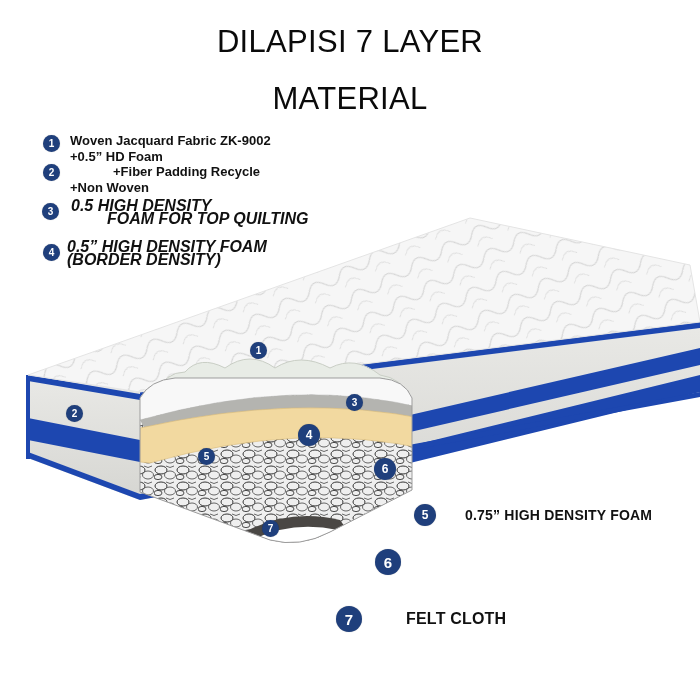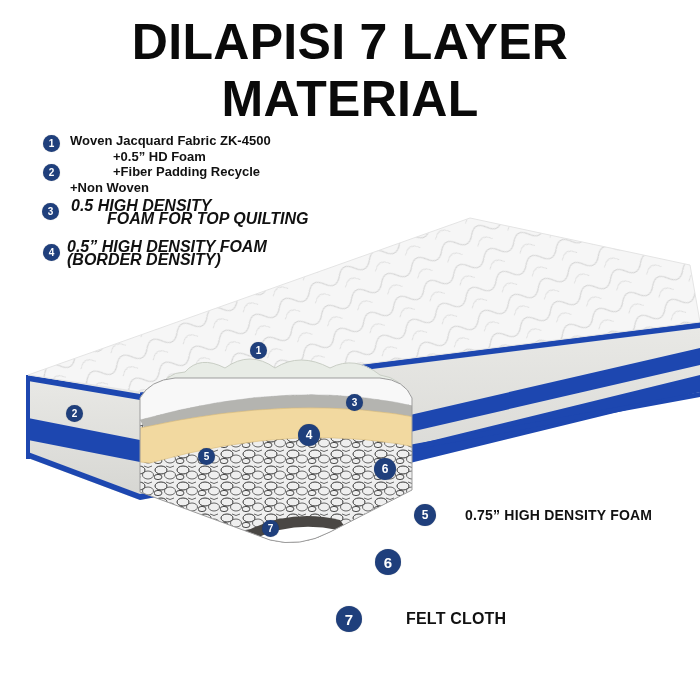--- a/index.html
+++ b/index.html
@@ -2,22 +2,22 @@
 <html><head>
 <meta charset="utf-8">
 <style>
   html, body { margin: 0; padding: 0; background: #ffffff; }
   #canvas {
     position: relative; width: 700px; height: 700px; overflow: hidden;
     background: #ffffff; font-family: "Liberation Sans", sans-serif;
   }
   .title {
     position: absolute; left: 0; width: 700px; text-align: center;
-    font-family: "Liberation Sans", sans-serif; font-weight: bold;
-    font-size: 50px; color: #0a0a0a; line-height: 56px; letter-spacing: 0.3px;
+    font-family: "Liberation Sans", sans-serif; font-weight: normal;
+    font-size: 31px; color: #0a0a0a; line-height: 56px; letter-spacing: 0.3px;
   }
   .title.l1 { top: 14px; }
   .title.l2 { top: 71px; }
 
   .badge {
     position: absolute; border-radius: 50%;
     background: #1f3f7c; color: #ffffff; font-weight: bold;
     font-family: "Liberation Sans", sans-serif;
     display: flex; align-items: center; justify-content: center;
     box-shadow: 0 0 1px rgba(0,0,0,0.3);
@@ -95,22 +95,22 @@
 
         <path d="M140 420 Q300 375 430 410 L430 428 Q300 395 150 438 Z" fill="#b4b4b0"></path>
 
         <path d="M140 428 Q300 392 430 420 L430 450 Q300 420 150 463 L140 462 Z" fill="#f2d9a0" stroke="#d8bb78" stroke-width="0.6"></path>
       </g>
       <path d="M140 398 Q150 380 175 378 L 380 378 Q405 380 412 398 L 412 490 L 330 532 Q300 548 270 540 L 140 492 Z" fill="none" stroke="#9d9d9d" stroke-width="1"></path>
     </g>
   </svg>
 
   <div class="badge b-sm" style="left:43px; top:135px;">1</div>
-  <div class="legend-text lt-big" style="left:70px; top:133px;">Woven Jacquard Fabric ZK-4500</div>
-  <div class="legend-text lt-big" style="left:70px; top:149px;margin-left:43px;">+0.5” HD Foam</div>
+  <div class="legend-text lt-big" style="left:70px; top:133px;">Woven Jacquard Fabric ZK-9002</div>
+  <div class="legend-text lt-big" style="left:70px; top:149px;">+0.5” HD Foam</div>
 
   <div class="badge b-sm" style="left:43px; top:164px;">2</div>
   <div class="legend-text lt-big" style="left:84px; top:164px;margin-left:29px;">+Fiber Padding Recycle</div>
   <div class="legend-text lt-big" style="left:70px; top:180px;">+Non Woven</div>
 
   <div class="badge b-sm" style="left:42px; top:203px;">3</div>
   <div class="legend-text lt-small" style="left:71px; top:199px;">0.5 HIGH DENSITY</div>
   <div class="legend-text lt-small" style="left:71px; top:212px;margin-left:36px;">FOAM FOR TOP QUILTING</div>
 
   <div class="badge b-sm" style="left:43px; top:244px;">4</div>

